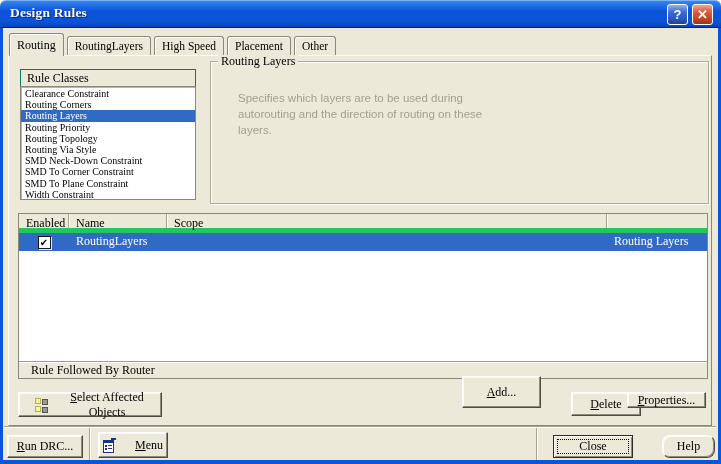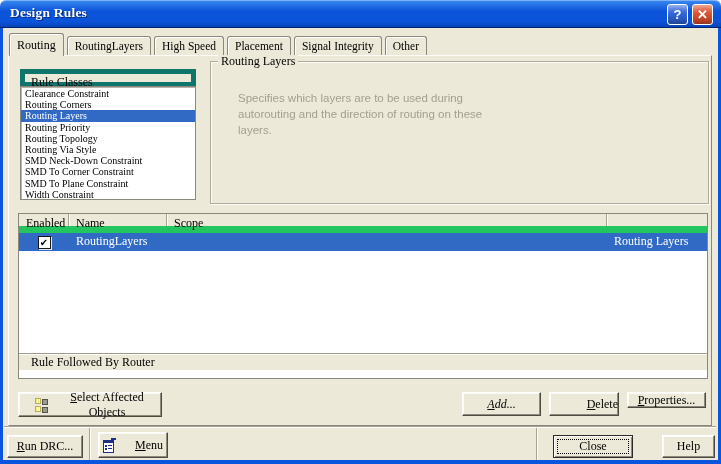--- a/index.html
+++ b/index.html
@@ -49,21 +49,21 @@
     font-size: 11.5px; line-height: 18px; color: #000;
   }
   .tab.active { height: 23px; margin-bottom: 0; line-height: 22px; font-size: 12px; z-index: 3; }
   .page {
     position: absolute; left: 5px; top: 27px; width: 704px; height: 371px; z-index: 0;
     border: 1px solid; border-color: #fdfcf7 #8a887c #8a887c #fdfcf7;
   }
   
   .rc-header {
     position: absolute; left: 17px; top: 41px; width: 176px; height: 18px;
-    border: 5px solid #0f766e; background: var(--dialog-bg);
+    border: 1px solid #0f766e; background: var(--dialog-bg);
     font-size: 12px; line-height: 16px; padding-left: 6px;
   }
   .rc-list {
     position: absolute; left: 17px; top: 58px; width: 176px; height: 114px;
     background: #fff; border: 1px solid #8a887c;
     box-shadow: inset 1px 1px 0 #b8b5a8;
     overflow: hidden; padding-top: 1px;
   }
   .rc-item { font-size: 10px; line-height: 11.2px; padding-left: 4px; white-space: nowrap; color: #000; }
   .rc-item.selected { background: var(--selection-blue); color: #fff; }
@@ -79,21 +79,21 @@
   .group-desc {
     position: absolute; left: 27px; top: 28px; width: 272px;
     font-family: "Liberation Sans", "DejaVu Sans", sans-serif;
     font-size: 11.5px; line-height: 16px; color: var(--disabled-text);
   }
   
   .rules-table {
     position: absolute; left: 15px; top: 185px; width: 690px; height: 166px;
     background: #fff; border: 1px solid #8a887c;
   }
-  .thead { display: flex; height: 19px; background: var(--dialog-bg); border-bottom: 7px solid #22c55e; }
+  .thead { display: flex; height: 19px; background: var(--dialog-bg); border-bottom: 5px solid #22c55e; }
   .th {
     font-size: 12px; line-height: 18px; padding-left: 7px; color: #000;
     border-right: 1px solid #a5a295; box-shadow: 1px 0 0 #fdfcf7;
   }
   .thead .th:nth-of-type(1) { width: 50px; }
   .thead .th:nth-of-type(2) { width: 98px; }
   .thead .th:nth-of-type(3) { width: 440px; }
   .thead .th:nth-of-type(4) { flex: 1; border-right: none; box-shadow: none; }
   .trow { display: flex; height: 18px; }
   .trow.selected { background: var(--selection-blue); color: #fff; }
@@ -102,45 +102,45 @@
   .td-name { width: 98px; }
   .td-scope { width: 440px; margin-top: 20px; }
   .td-layers { flex: 1; }
   .checkbox {
     width: 13px; height: 13px; background: #fff;
     border: 1px solid #18181a; box-shadow: 1px 1px 0 rgba(255,255,255,.85);
     font-family: "DejaVu Sans", sans-serif; font-size: 10px; font-weight: bold;
     line-height: 11px; text-align: center; color: #000;
   }
   .table-status {
-    position: absolute; left: 0; right: 0; bottom: 8px; height: 17px;
+    position: absolute; left: 0; right: 0; bottom: 0; height: 17px;
     background: var(--dialog-bg); border-top: 1px solid #9e9c8e;
     box-shadow: inset 0 1px 0 #fdfcf7;
     font-size: 12px; line-height: 16px; padding-left: 12px;
   }
   
   .btn {
     position: absolute; background: var(--dialog-bg);
     border: 1px solid; border-color: #ffffff #4d4b40 #4d4b40 #ffffff;
     box-shadow: inset -1px -1px 0 #8d8b80, inset 1px 1px 0 #fbfaf4;
     font-family: "Liberation Serif", "DejaVu Serif", serif;
     font-size: 12px; color: #000; text-align: center; cursor: default;
     display: flex; align-items: center; justify-content: center;
   }
   .btn .mn { text-decoration: underline; }
   .btn-default { border: 1px solid #2b2a26; box-shadow: inset 1px 1px 0 #fff, inset -1px -1px 0 #8d8b80; }
   .btn-default::after { content: ""; position: absolute; inset: 3px; border: 1px dotted #000; }
   .btn-select-affected { left: 15px; top: 364px; width: 144px; height: 25px; justify-content: flex-start; padding-left: 16px; }
-  .btn-add        { left: 459px; top: 364px; width: 79px; height: 24px; font-style: italic; }
-  .btn-delete     { left: 546px; top: 364px; width: 70px; height: 24px; justify-content: flex-end; }
+  .btn-add        { left: 459px; top: 348px; width: 79px; height: 32px; }
+  .btn-delete     { left: 568px; top: 364px; width: 70px; height: 24px; }
   .btn-properties { left: 624px; top: 364px; width: 79px; height: 16px; }
   .btn-rundrc     { left: 4px;   top: 407px; width: 76px; height: 23px; }
   .btn-menu       { left: 95px;  top: 404px; width: 70px; height: 26px; gap: 19px; }
   .btn-close      { left: 550px; top: 407px; width: 80px; height: 23px; }
-  .btn-help       { left: 659px; top: 407px; width: 53px; height: 23px; }
+  .btn-help       { left: 659px; top: 407px; width: 53px; height: 23px; border-radius: 8px; }
   
   .hgroove { position: absolute; left: 1px; top: 398px; width: 712px; height: 2px; border-top: 1px solid #a5a295; border-bottom: 1px solid #fdfcf7; }
   .vgroove { position: absolute; top: 400px; height: 32px; width: 2px; border-left: 1px solid #a5a295; border-right: 1px solid #fdfcf7; }
   .vgroove-1 { left: 86px; } .vgroove-2 { left: 533px; }
   
   .sao-icon { position: relative; width: 13px; height: 14px; margin-right: 5px; flex: 0 0 13px; }
   .sao-icon i { position: absolute; width: 6px; height: 6px; border: 1px solid; }
   .sao-icon .y { background: repeating-linear-gradient(90deg,#f4ec84 0 1px,#fffdd9 1px 2px); border-color: #b5ae5a; }
   .sao-icon .g { background: #9a9a92; border-color: #56544c; }
   .sao-icon .y.t { left: 0; top: 0; } .sao-icon .y.b { left: 0; top: 8px; }
@@ -160,21 +160,20 @@
   <div class="content">
 
     <div class="page"></div>
 
     <div class="tabstrip">
 
     <div class="tab active"><span>Routing</span></div>
         <div class="tab"><span>RoutingLayers</span></div>
         <div class="tab"><span>High Speed</span></div>
         <div class="tab"><span>Placement</span></div>
-        <div class="tab"><span>Signal Integrity</span></div>
         <div class="tab"><span>Other</span></div>
       </div>
 
     <div class="rc-header">Rule Classes</div>
     <div class="rc-list">
 
     <div class="rc-item">Clearance Constraint</div>
         <div class="rc-item">Routing Corners</div>
         <div class="rc-item selected">Routing Layers</div>
         <div class="rc-item">Routing Priority</div>

